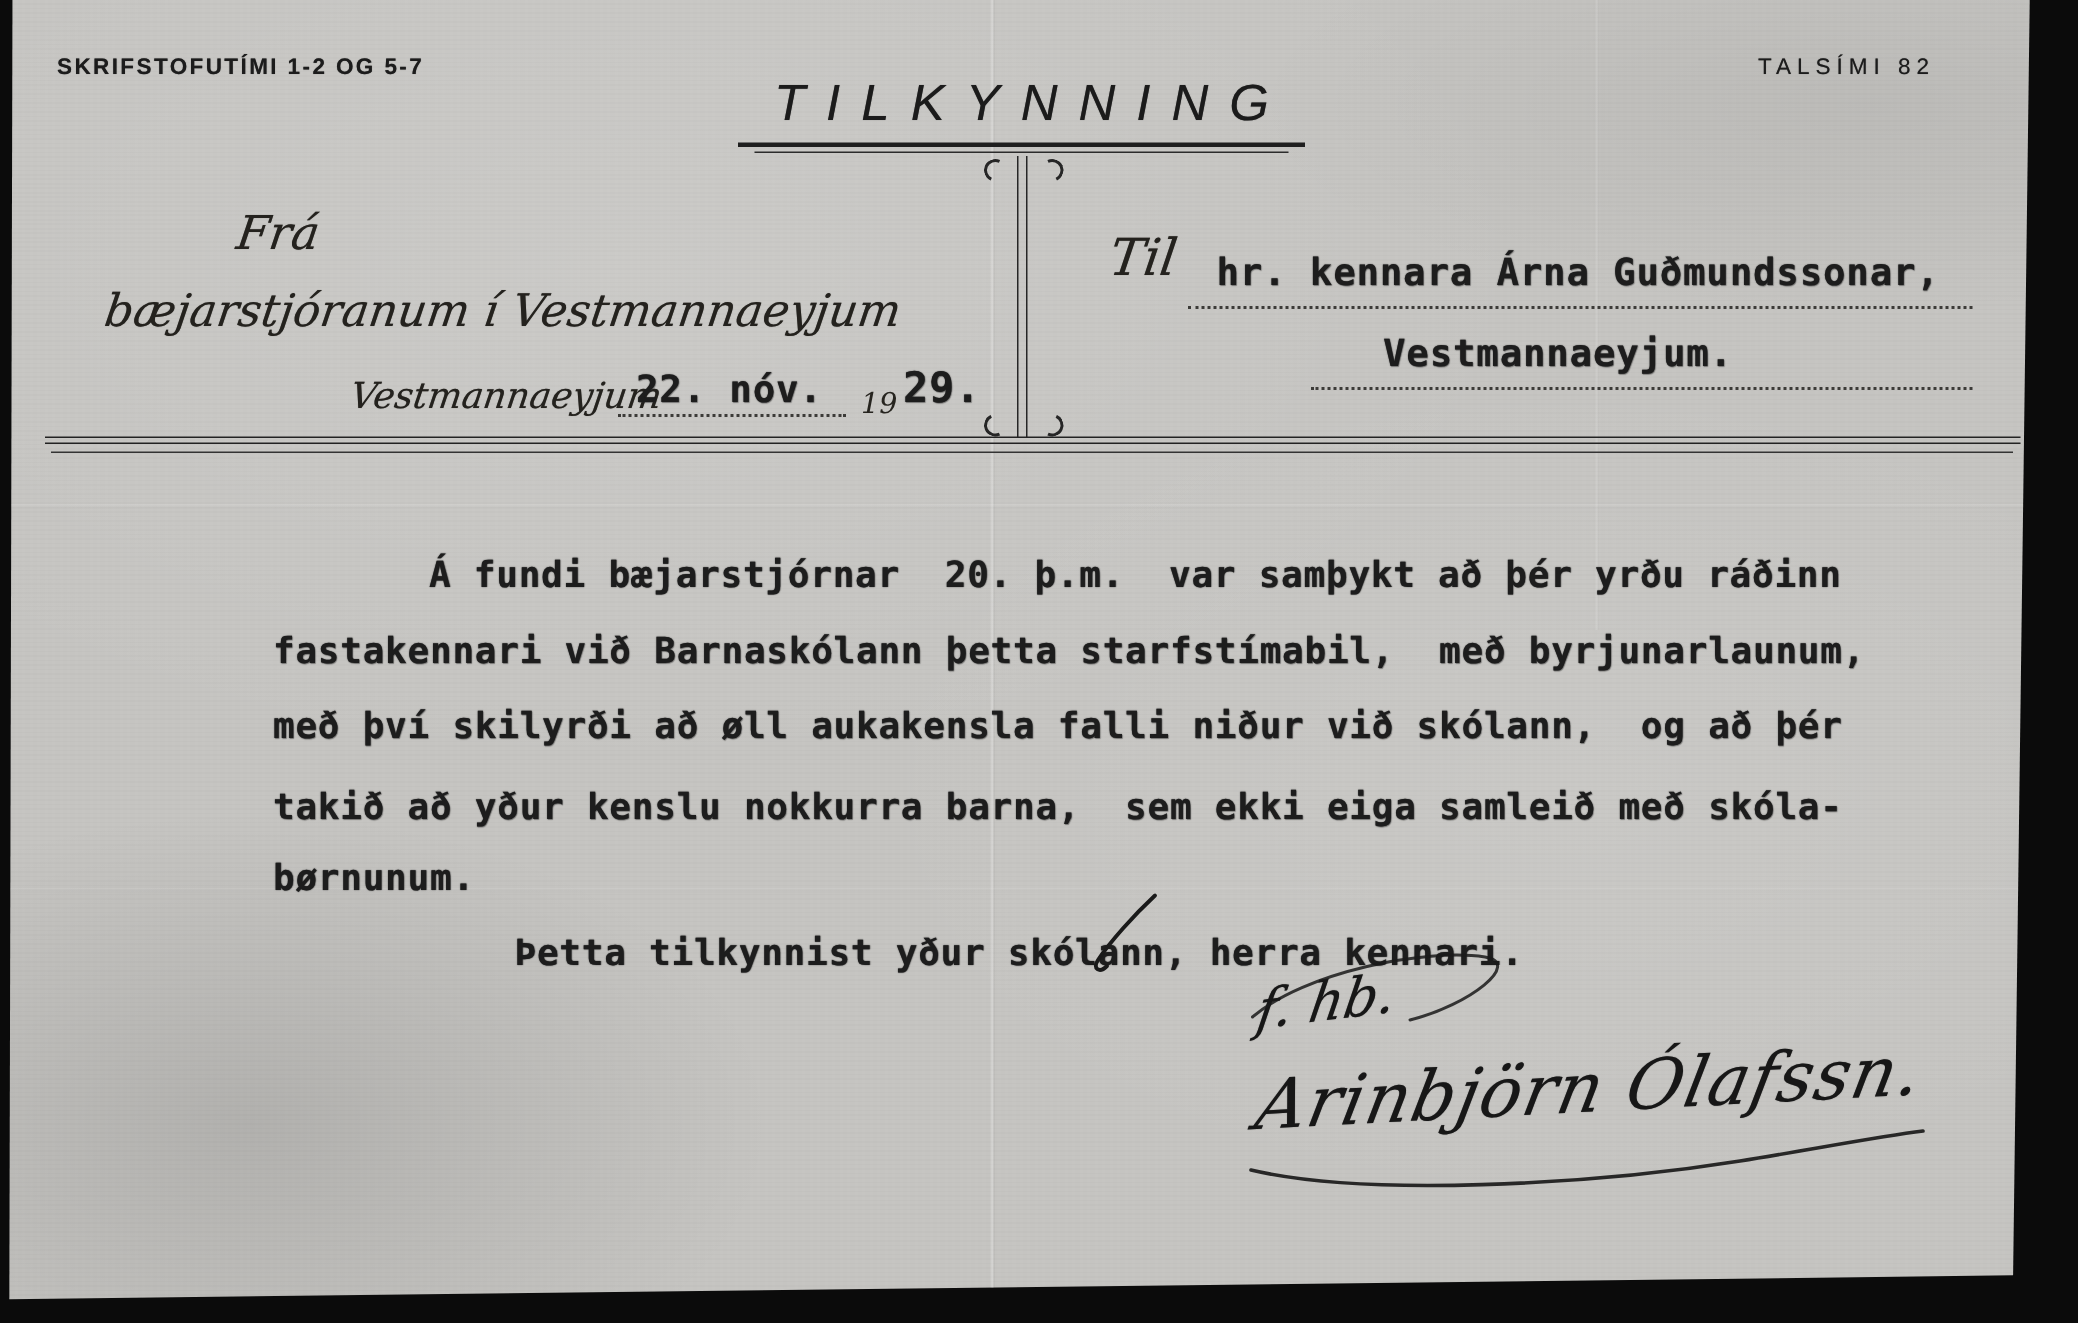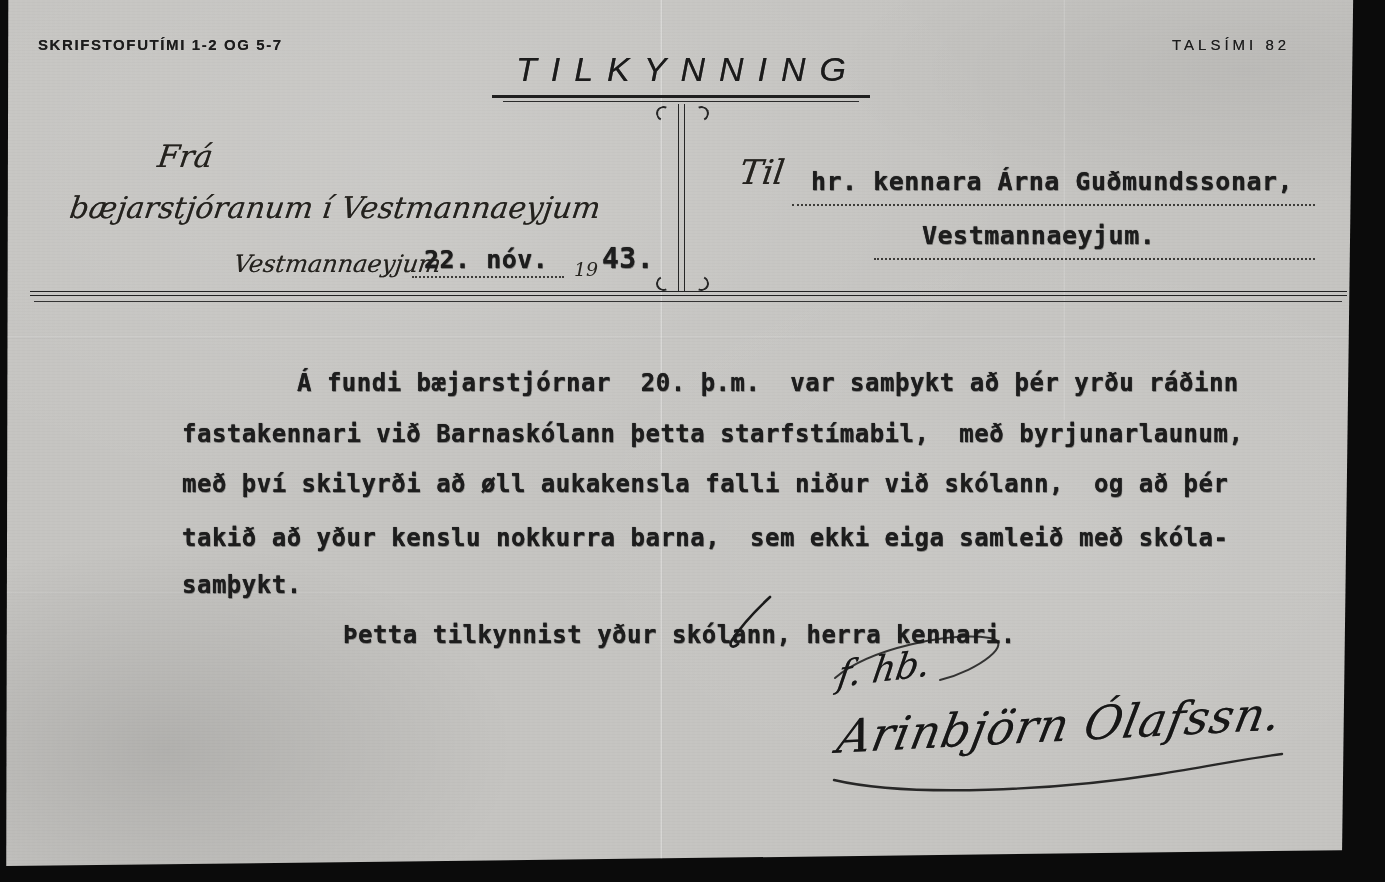--- a/index.html
+++ b/index.html
@@ -110,37 +110,37 @@
     <div class="curl bl" style="left:656px;top:276px;"></div>
     <div class="curl br" style="left:694px;top:276px;"></div>
 
     <div class="script from-label">Frá</div>
     <div class="script from-org">bæjarstjóranum í Vestmannaeyjum</div>
 
     <div class="script date-place">Vestmannaeyjum</div>
     <div class="dotted" style="left:412px;top:276px;width:152px;"></div>
     <div class="typed date-typed">22. nóv.</div>
     <div class="year-printed">19</div>
-    <div class="typed year-typed">43.</div>
+    <div class="typed year-typed">29.</div>
 
     <div class="divider-1"></div>
     <div class="divider-2"></div>
     <div class="divider-3"></div>
 
     <div class="script to-label">Til</div>
     <div class="typed recipient-name">hr. kennara Árna Guðmundssonar,</div>
     <div class="dotted" style="left:792px;top:204px;width:523px;"></div>
     <div class="typed recipient-place">Vestmannaeyjum.</div>
     <div class="dotted" style="left:874px;top:258px;width:441px;"></div>
 
-    <div class="typed body-line" style="left:286px;top:369px;margin-left:11px;">Á fundi bæjarstjórnar  20. þ.m.  var samþykt að þér yrðu ráðinn</div>
+    <div class="typed body-line" style="left:286px;top:369px;">Á fundi bæjarstjórnar  20. þ.m.  var samþykt að þér yrðu ráðinn</div>
     <div class="typed body-line" style="left:182px;top:420px;">fastakennari við Barnaskólann þetta starfstímabil,  með byrjunarlaunum,</div>
     <div class="typed body-line" style="left:182px;top:470px;">með því skilyrði að øll aukakensla falli niður við skólann,  og að þér</div>
     <div class="typed body-line" style="left:182px;top:524px;">takið að yður kenslu nokkurra barna,  sem ekki eiga samleið með skóla-</div>
-    <div class="typed body-line" style="left:182px;top:571px;">samþykt.</div>
+    <div class="typed body-line" style="left:182px;top:571px;">børnunum.</div>
     <div class="typed body-line" style="left:343px;top:621px;">Þetta tilkynnist yður skólann, herra kennari.</div>
 
     <svg class="correction" width="52" height="58" viewBox="0 0 52 58">
       <path d="M48,3 C34,16 18,34 10,46 C6,52 11,55 16,50" fill="none" stroke="#1a1a1a" stroke-width="2.6" stroke-linecap="round"></path>
     </svg>
 
     <div class="hand sig-behalf">f. hb.</div>
     <div class="hand sig-name">Arinbjörn Ólafssn.</div>
     <svg style="position:absolute;left:830px;top:630px;" width="210" height="60" viewBox="0 0 210 60">
       <path d="M5,48 C40,18 120,2 160,8 C185,12 150,40 110,50" fill="none" stroke="#1a1a1a" stroke-width="2" stroke-linecap="round" opacity="0.85"></path>

